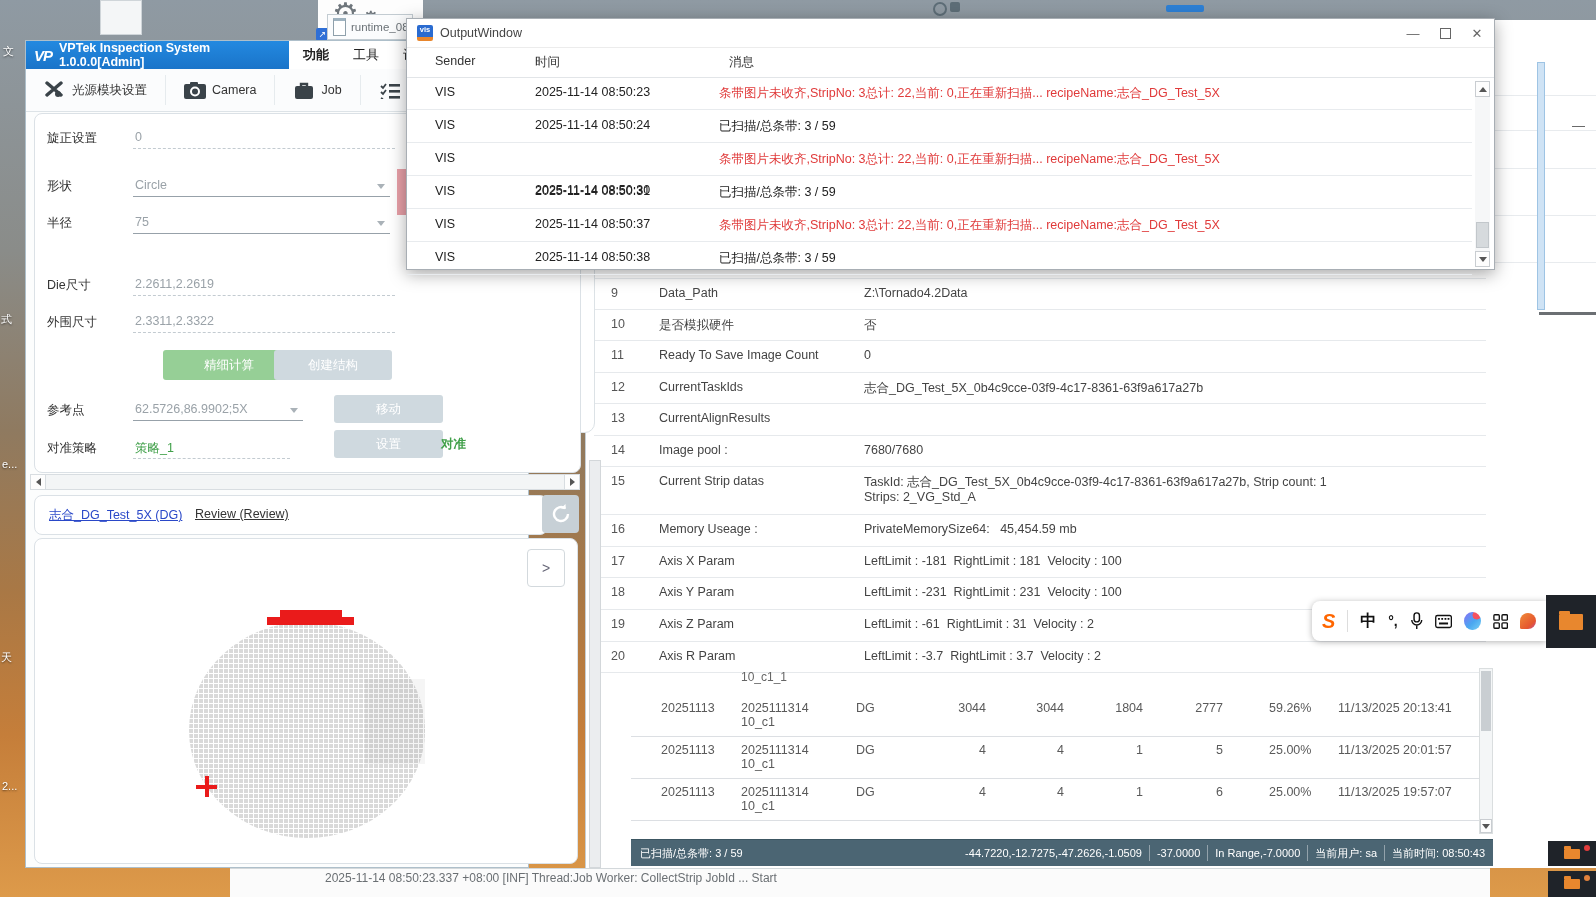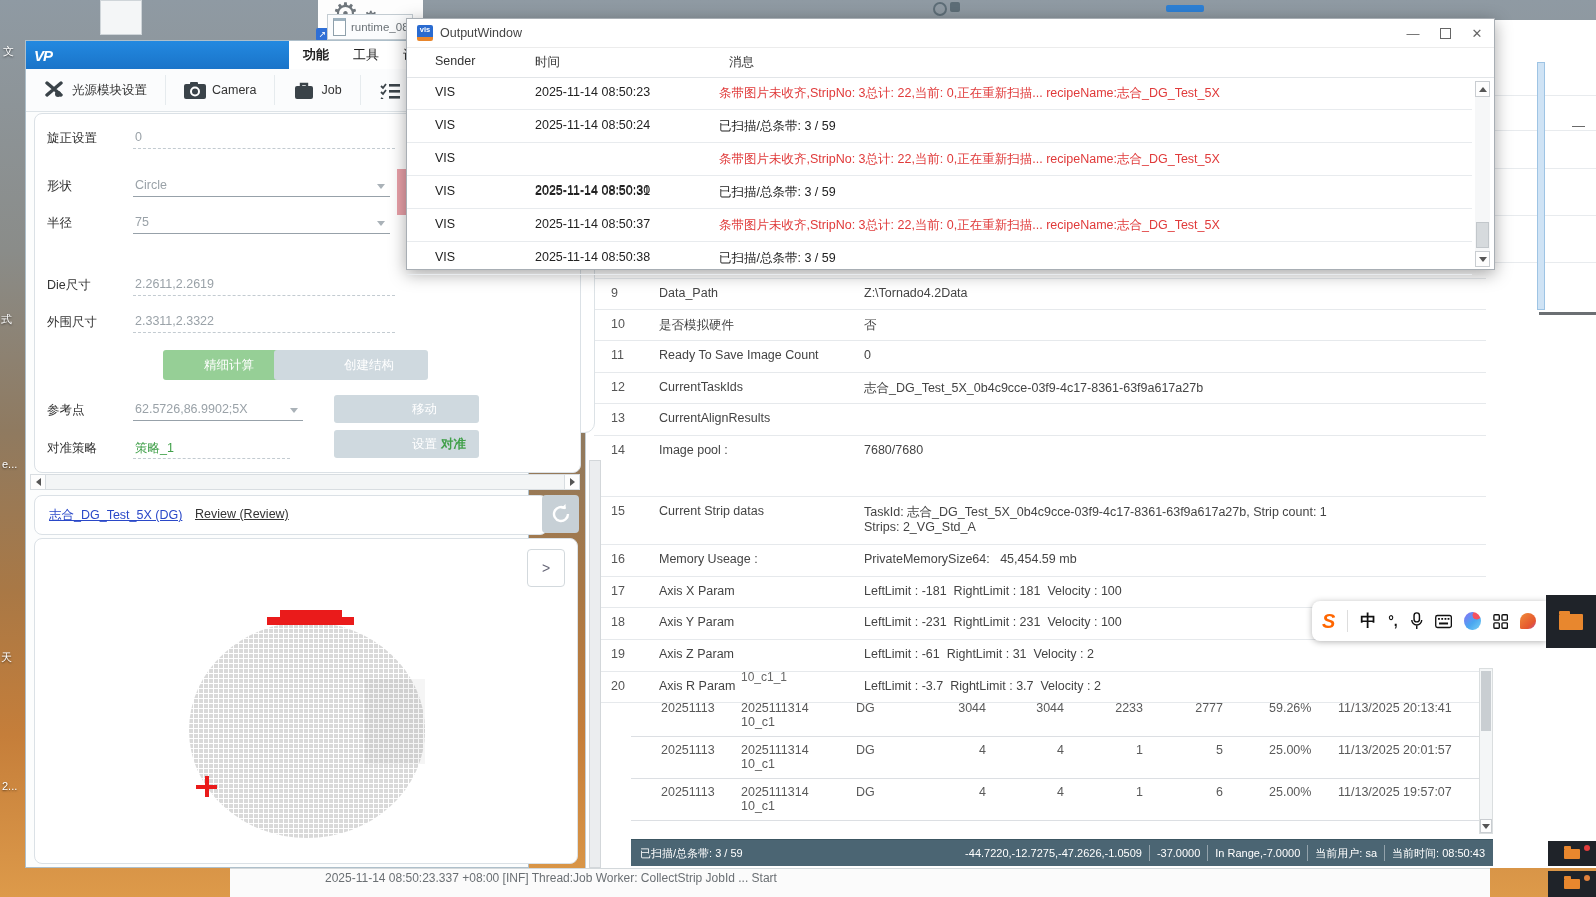--- a/index.html
+++ b/index.html
@@ -21,21 +21,21 @@
   .ticon{width:22px;height:20px;display:inline-flex;align-items:center;justify-content:center;}
   
   #form-panel{left:8px;top:72px;width:545px;height:358px;background:#fff;border:1px solid #dbe1e6;border-radius:8px;}
   .flabel{font-size:12.5px;color:#333;}
   .fvalue{font-size:12.5px;color:#9aa2a8;}
   .dash-line{border-bottom:1px dashed #c3cbd1;height:0;}
   .solid-line{border-bottom:1px solid #97a1a9;height:0;}
   .caret{width:0;height:0;border-left:4px solid transparent;border-right:4px solid transparent;border-top:5px solid #aab2b8;}
   .btn{display:flex;align-items:center;justify-content:center;color:#fff;font-size:12.5px;border-radius:3px;}
   .btn-green{background:#96cf96;margin-left:28px;}
-  .btn-gray{background:#cfd9df;padding-left:36px;}
+  .btn-gray{background:#cfd9df;}
   .green-text{color:#41a04a;font-size:12.5px;}
   
   .hscroll{background:#f3f5f6;border:1px solid #d8dde1;box-sizing:border-box;}
   .arrow{width:0;height:0;}
   .arr-left{border-top:4px solid transparent;border-bottom:4px solid transparent;border-right:5px solid #555;}
   .arr-right{border-top:4px solid transparent;border-bottom:4px solid transparent;border-left:5px solid #555;}
   .arr-up{border-left:4px solid transparent;border-right:4px solid transparent;border-bottom:5px solid #555;}
   .arr-down{border-left:4px solid transparent;border-right:4px solid transparent;border-top:5px solid #555;}
   .sc-btn{background:#fdfdfd;border:1px solid #c9cdd1;display:flex;align-items:center;justify-content:center;box-sizing:border-box;}
   
@@ -146,21 +146,21 @@
         </div>
         <div class="prow" style="height: 31px;">
           <span class="idx">13</span>
           <span class="pname">CurrentAlignResults</span>
         </div>
         <div class="prow" style="height: 30px;">
           <span class="idx">14</span>
           <span class="pname">Image pool :</span>
           <span class="pval">7680/7680</span>
         </div>
-        <div class="prow" style="height: 47px; margin-top: 30px;">
+        <div class="prow" style="height: 47px;">
           <span class="idx">15</span>
           <span class="pname">Current Strip datas</span>
           <span class="pval">TaskId: 志合_DG_Test_5X_0b4c9cce-03f9-4c17-8361-63f9a617a27b, Strip count: 1</span>
           <span class="pval" style="top: 23px;">Strips: 2_VG_Std_A</span>
         </div>
         <div class="prow" style="height: 31px;">
           <span class="idx">16</span>
           <span class="pname">Memory Useage :</span>
           <span class="pval">PrivateMemorySize64:   45,454.59 mb</span>
         </div>
@@ -191,21 +191,21 @@
     <div id="result-rows" class="abs" style="left:45px;top:675px;width:855px;">
         <div class="rrow">
           <span style="left: 110px; line-height: 14px;">
             <div>2025111314</div>
             <div>10_c1</div>
           </span>
           <span style="left: 30px;">20251113</span>
           <span style="left: 225px;">DG</span>
           <span class="r-right" style="left: 275px; width: 80px;">3044</span>
           <span class="r-right" style="left: 353px; width: 80px;">3044</span>
-          <span class="r-right" style="left: 432px; width: 80px;">2233</span>
+          <span class="r-right" style="left: 432px; width: 80px;">1804</span>
           <span class="r-right" style="left: 512px; width: 80px;">2777</span>
           <span style="left: 638px;">59.26%</span>
           <span style="left: 707px;">11/13/2025 20:13:41</span>
         </div>
         <div class="rrow">
           <span style="left: 110px; line-height: 14px;">
             <div>2025111314</div>
             <div>10_c1</div>
           </span>
           <span style="left: 30px;">20251113</span>
@@ -271,20 +271,21 @@
         <span>C</span>
       </div>
     <div class="conn abs" style="left:101px;top:102px;width:6px;height:2px;"></div>
     <div class="checker abs" style="left:107px;top:90px;width:48px;height:46px;"></div>
     <div class="gdot abs" style="left:107px;top:90px;width:10px;height:10px;"></div>
   </div>
 
   <div id="main-win" class="abs">
     <div class="titlebar abs">
       <span class="logo">VP</span>
+      <span class="wtitle">VPTek Inspection System 1.0.0.0[Admin]</span>
     </div>
     <div class="menubar abs">
       <span class="menu-item" style="font-weight:bold;">功能</span>
       <span class="menu-item">工具</span>
       <span class="menu-item">设置</span>
     </div>
     <div class="toolbar abs">
       <div class="tb-item">
         <span class="ticon">
           <svg width="20" height="18" viewBox="0 0 20 18">

